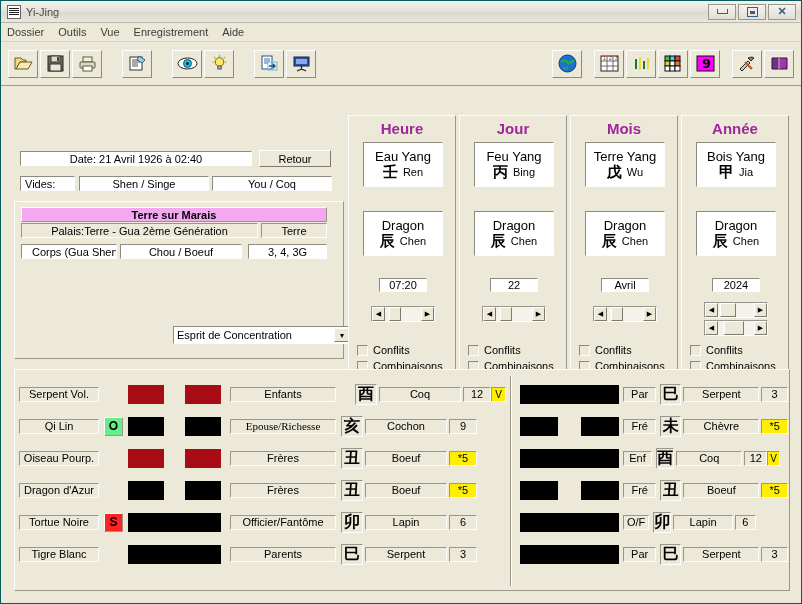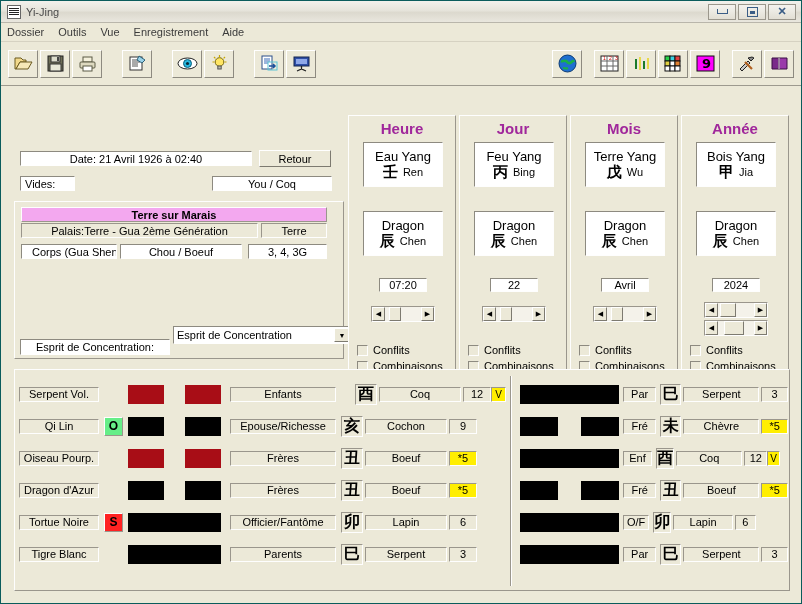--- a/index.html
+++ b/index.html
@@ -422,32 +422,32 @@
             <path d="M9 3v11" stroke="#ddd"></path>
           </svg>
       </div>
     </div>
   </div>
 
 
   <div class="fld" id="datefld">Date: 21 Avril 1926 à 02:40</div>
   <div class="btn" id="retourbtn">Retour</div>
   <div class="fld" id="vides" style="justify-content:flex-start;padding-left:4px">Vides:</div>
+  <div class="fld" id="vides1">Shen / Singe</div>
   <div class="fld" id="vides2">You / Coq</div>
 
   <div class="group" id="guapanel">
     <div id="guatitle">Terre sur Marais</div>
     <div id="palais">Palais:Terre  -  Gua 2ème Génération</div>
     <div id="terrebox">Terre</div>
     <div class="fld" id="corpslbl" style="justify-content:flex-start;padding-left:10px">Corps (Gua Shen):</div>
     <div class="fld" id="corpsval">Chou / Boeuf</div>
     <div class="fld" id="corpsnum">3, 4, 3G</div>
   </div>
 
-  <div class="fld" id="espritlbl">Esprit de Concentration:</div>
   <div id="espritsel">
     <span class="txt">Esprit de Concentration</span>
     <span class="arrow">▼</span>
   </div>
 
   <div class="group pillar" id="pillar0" style="left:347px;">
       <div class="ptitle">Heure</div>
       <div class="pbox" style="top: 26px;">
         <div class="l1">Eau Yang</div>
         <div class="l2">
@@ -608,21 +608,21 @@
           <div class="lbl" style="width: 80px; margin-right: 4px;">Qi Lin</div>
           <div style="width: 21px; display: flex; justify-content: center;">
             <div class="badge" style="background: rgb(102, 238, 136);">O</div>
           </div>
           <div style="width: 100px; display: flex; justify-content: center;">
             <div class="yao" style="width: 93px; height: 19px;">
               <div class="seg" style="left: 0px; width: 36px; background: rgb(0, 0, 0);"></div>
               <div class="seg" style="left: 57px; width: 36px; background: rgb(0, 0, 0);"></div>
             </div>
           </div>
-          <div class="lbl" style="width: 106px; margin-left: 6px; margin-right: 5px;">Epouse/Richesse</div>
+          <div class="lbl" style="width: 106px; margin-left: 6px; margin-right: 5px; font-family: Liberation Serif, serif;">Epouse/Richesse</div>
           <div class="hanbox">亥</div>
           <div class="lbl" style="width: 82px; margin-left: 2px;">Cochon</div>
           <div class="numbox" style="width: 28px; margin-left: 2px;">9</div>
         </div>
         <div class="hexrow" style="left: 4px; top: 76px; width: 488px;">
           <div class="lbl" style="width: 80px; margin-right: 4px;">Oiseau Pourp.</div>
           <div style="width: 21px; display: flex; justify-content: center;"></div>
           <div style="width: 100px; display: flex; justify-content: center;">
             <div class="yao" style="width: 93px; height: 19px;">
               <div class="seg" style="left: 0px; width: 36px; background: rgb(168, 13, 22);"></div>

